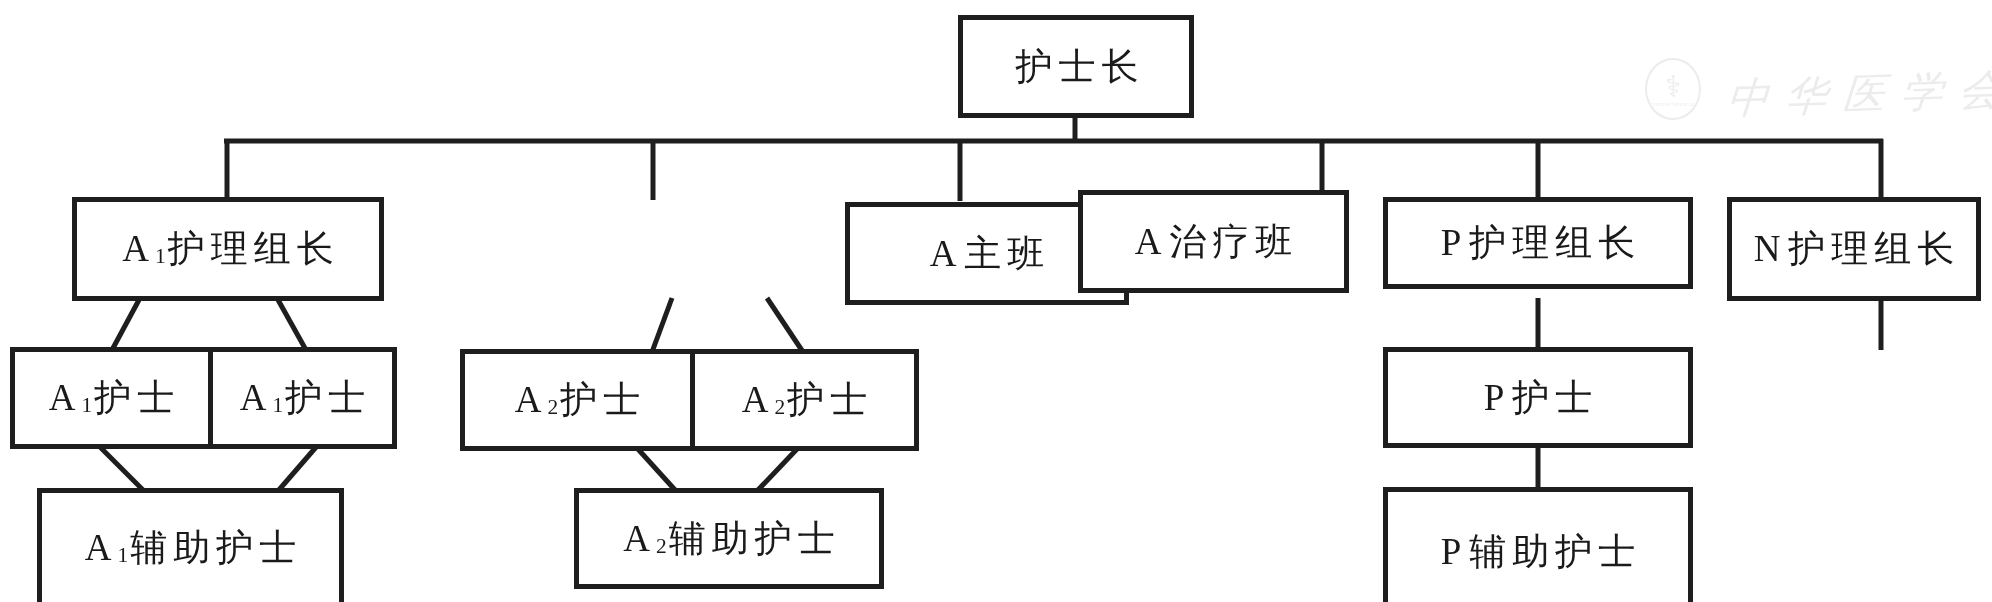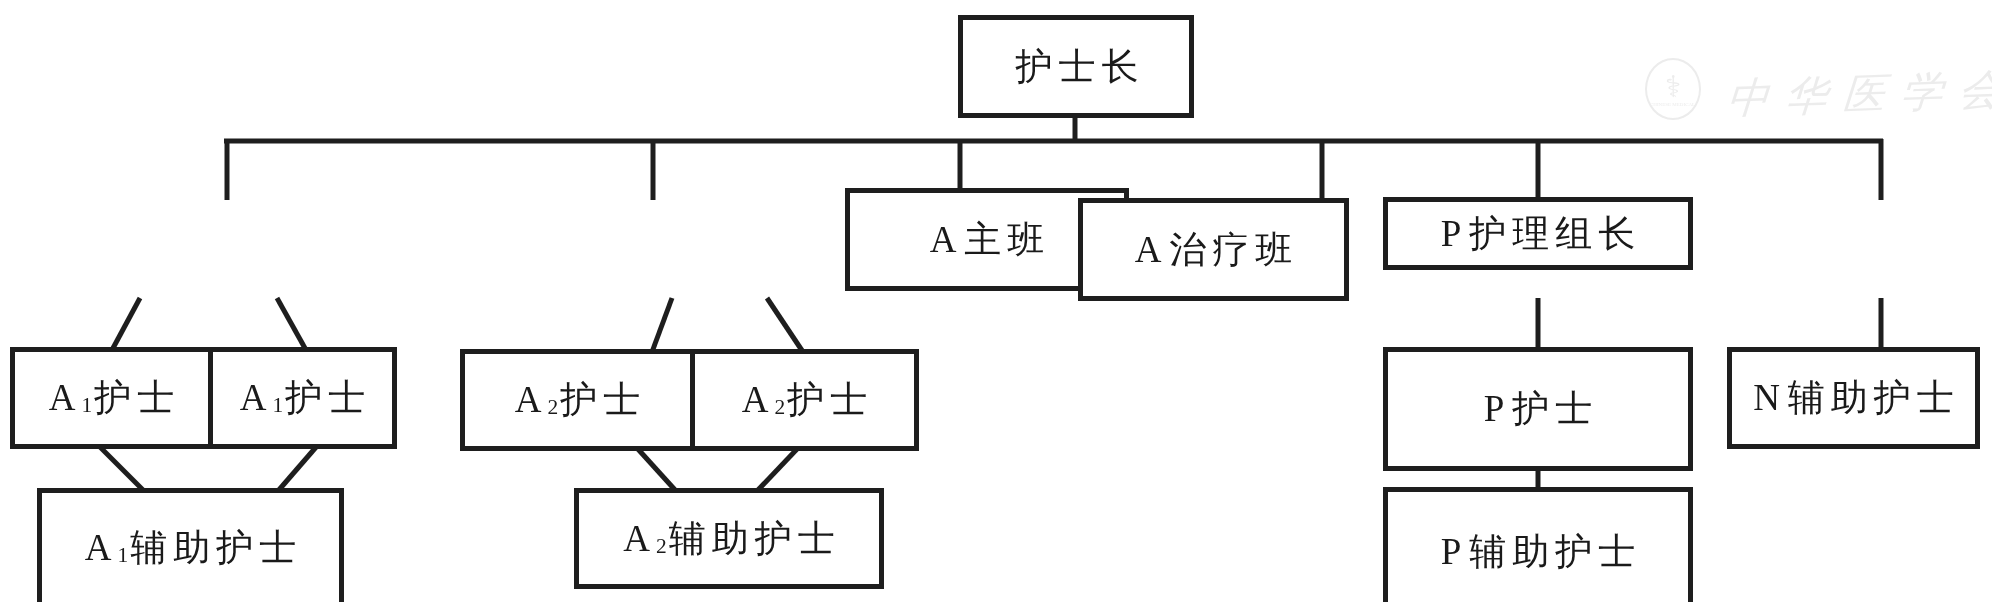--- a/index.html
+++ b/index.html
@@ -82,47 +82,50 @@
     <line x1="798" y1="448" x2="757" y2="491"></line>
     <line x1="1538" y1="298" x2="1538" y2="350"></line>
     <line x1="1538" y1="444" x2="1538" y2="490"></line>
     <line x1="1881" y1="298" x2="1881" y2="350"></line>
   </svg>
 
   <div class="box" style="left:958px;top:15px;width:236px;height:103px">
     <div class="lbl"><span></span><span class="sub"></span><span>护士长</span></div>
   </div>
 
-  <div class="box" style="left:845px;top:188px;width:284px;height:103px">
+  <div class="box" style="left:72px;top:197px;width:312px;height:104px">
+    <div class="lbl"><span>A</span><span class="sub">1</span><span>护理组长</span></div>
+  </div>
+  <div class="box" style="left:845px;top:202px;width:284px;height:103px">
     <div class="lbl"><span>A</span><span class="sub"></span><span>主班</span></div>
   </div>
-  <div class="box" style="left:1078px;top:198px;width:271px;height:103px">
+  <div class="box" style="left:1078px;top:190px;width:271px;height:103px">
     <div class="lbl"><span>A</span><span class="sub"></span><span>治疗班</span></div>
   </div>
-  <div class="box" style="left:1383px;top:197px;width:310px;height:73px">
+  <div class="box" style="left:1383px;top:197px;width:310px;height:92px">
     <div class="lbl"><span>P</span><span class="sub"></span><span>护理组长</span></div>
+  </div>
+  <div class="box" style="left:1727px;top:197px;width:254px;height:104px">
+    <div class="lbl"><span>N</span><span class="sub"></span><span>护理组长</span></div>
   </div>
 
   <div class="box" style="left:10px;top:347px;width:203px;height:102px">
     <div class="lbl"><span>A</span><span class="sub">1</span><span>护士</span></div>
   </div>
   <div class="box" style="left:208px;top:347px;width:189px;height:102px">
     <div class="lbl"><span>A</span><span class="sub">1</span><span>护士</span></div>
   </div>
   <div class="box" style="left:460px;top:349px;width:235px;height:102px">
     <div class="lbl"><span>A</span><span class="sub">2</span><span>护士</span></div>
   </div>
   <div class="box" style="left:690px;top:349px;width:229px;height:102px">
     <div class="lbl"><span>A</span><span class="sub">2</span><span>护士</span></div>
   </div>
-  <div class="box" style="left:1383px;top:347px;width:310px;height:124px">
+  <div class="box" style="left:1383px;top:347px;width:310px;height:101px">
     <div class="lbl"><span>P</span><span class="sub"></span><span>护士</span></div>
-  </div>
-  <div class="box" style="left:1727px;top:347px;width:253px;height:102px">
-    <div class="lbl"><span>N</span><span class="sub"></span><span>辅助护士</span></div>
   </div>
 
   <div class="box" style="left:37px;top:488px;width:307px;height:120px">
     <div class="lbl"><span>A</span><span class="sub">1</span><span>辅助护士</span></div>
   </div>
   <div class="box" style="left:574px;top:488px;width:310px;height:101px">
     <div class="lbl"><span>A</span><span class="sub">2</span><span>辅助护士</span></div>
   </div>
   <div class="box" style="left:1383px;top:487px;width:310px;height:129px">
     <div class="lbl"><span>P</span><span class="sub"></span><span>辅助护士</span></div>

